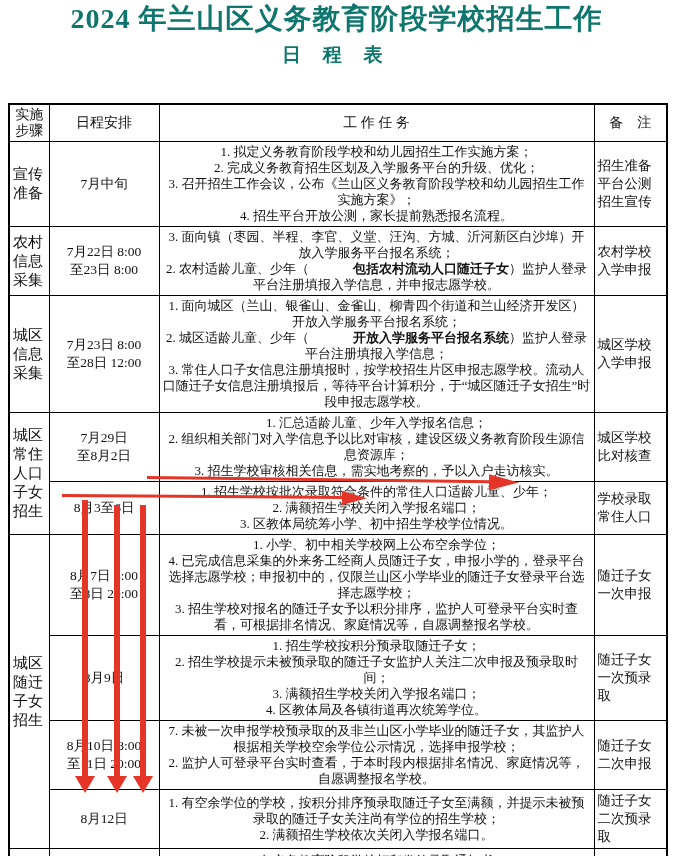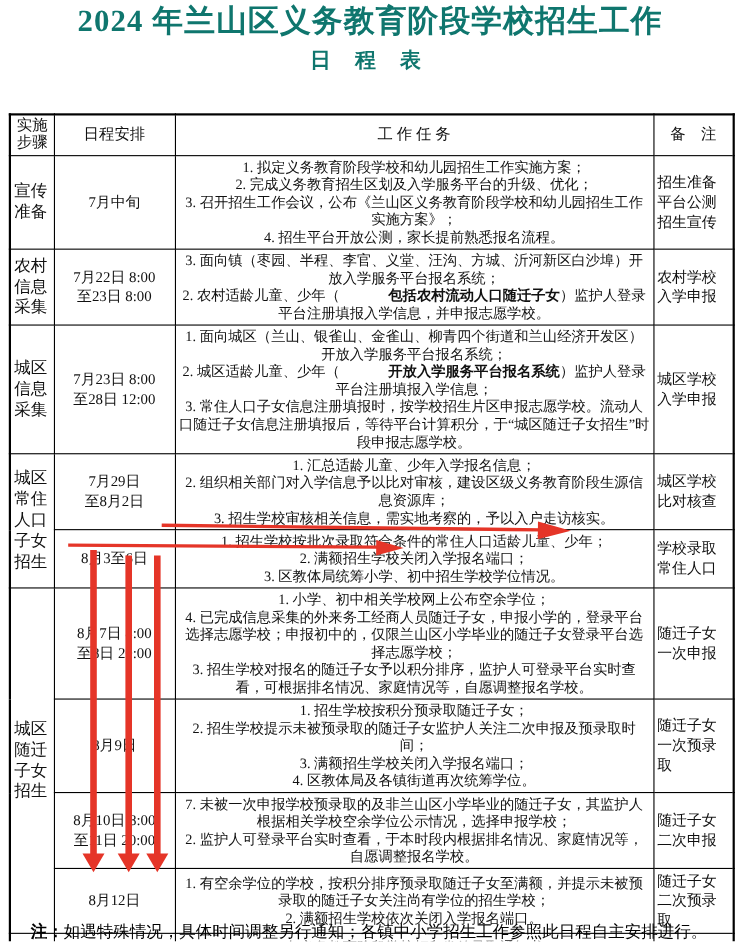--- a/index.html
+++ b/index.html
@@ -198,21 +198,20 @@
 报到</td>
       <td class="sched-cell preline">8月中下旬</td>
       <td class="tasks preline">1. 各义务教育阶段学校打印发放录取通知书；
 2. 各义务教育阶段学校组织新生报到；
 3. 各义务教育阶段学校组织阳光分班。</td>
       <td class="remarks preline">新生报到</td>
     </tr>
   </tbody>
     </table>
 
-  <div class="note"><b>注：</b><span>如遇特殊情况，具体时间调整另行通知；各镇中小学招生工作参照此日程自主安排进行。</span></div>
 
   <div id="h1" class="arrow h-arrow">
     <div class="shaft"></div>
     <div class="head"></div>
   </div>
   <div id="h2" class="arrow h-arrow">
     <div class="shaft"></div>
     <div class="head"></div>
   </div>
   <div id="v1" class="arrow v-arrow">

